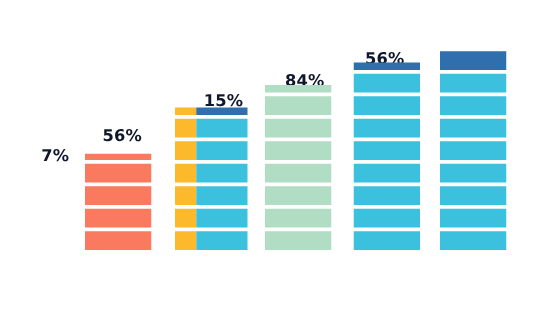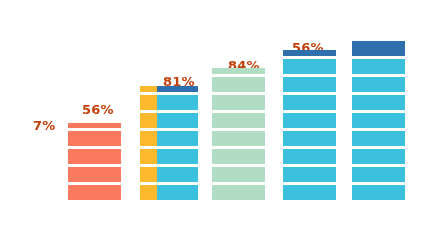--- a/index.html
+++ b/index.html
@@ -36,36 +36,36 @@
   .segment:last-child {
     margin-bottom: 0;
   }
   .seg-part {
     height: 100%;
   }
   .value-label {
     position: absolute;
     font-size: 13px;
     font-weight: bold;
-    color: #c2410c;
+    color: #0f172a;
     letter-spacing: 0.2px;
     white-space: nowrap;
     line-height: 1;
   }
 </style>
 </head>
 <body>
 
 <div id="infographic">
 
   <span class="value-label" style="left:33px; top:119px;">7%</span>
 
   <span class="value-label" style="left:82px; top:103px;">56%</span>
 
-  <span class="value-label" style="left:163px; top:75px;">81%</span>
+  <span class="value-label" style="left:163px; top:75px;">15%</span>
 
   <span class="value-label" style="left:228px; top:59px;">84%</span>
 
   <span class="value-label" style="left:292px; top:41px;">56%</span>
 
   <span class="value-label" style="left:357px; top:41px;">45%</span>
 
   <div class="column" style="left:68px; width:53px;">
     <div class="segment" style="height:5px;">
       <div class="seg-part" style="width:100%; background:#f97a5e;"></div>

